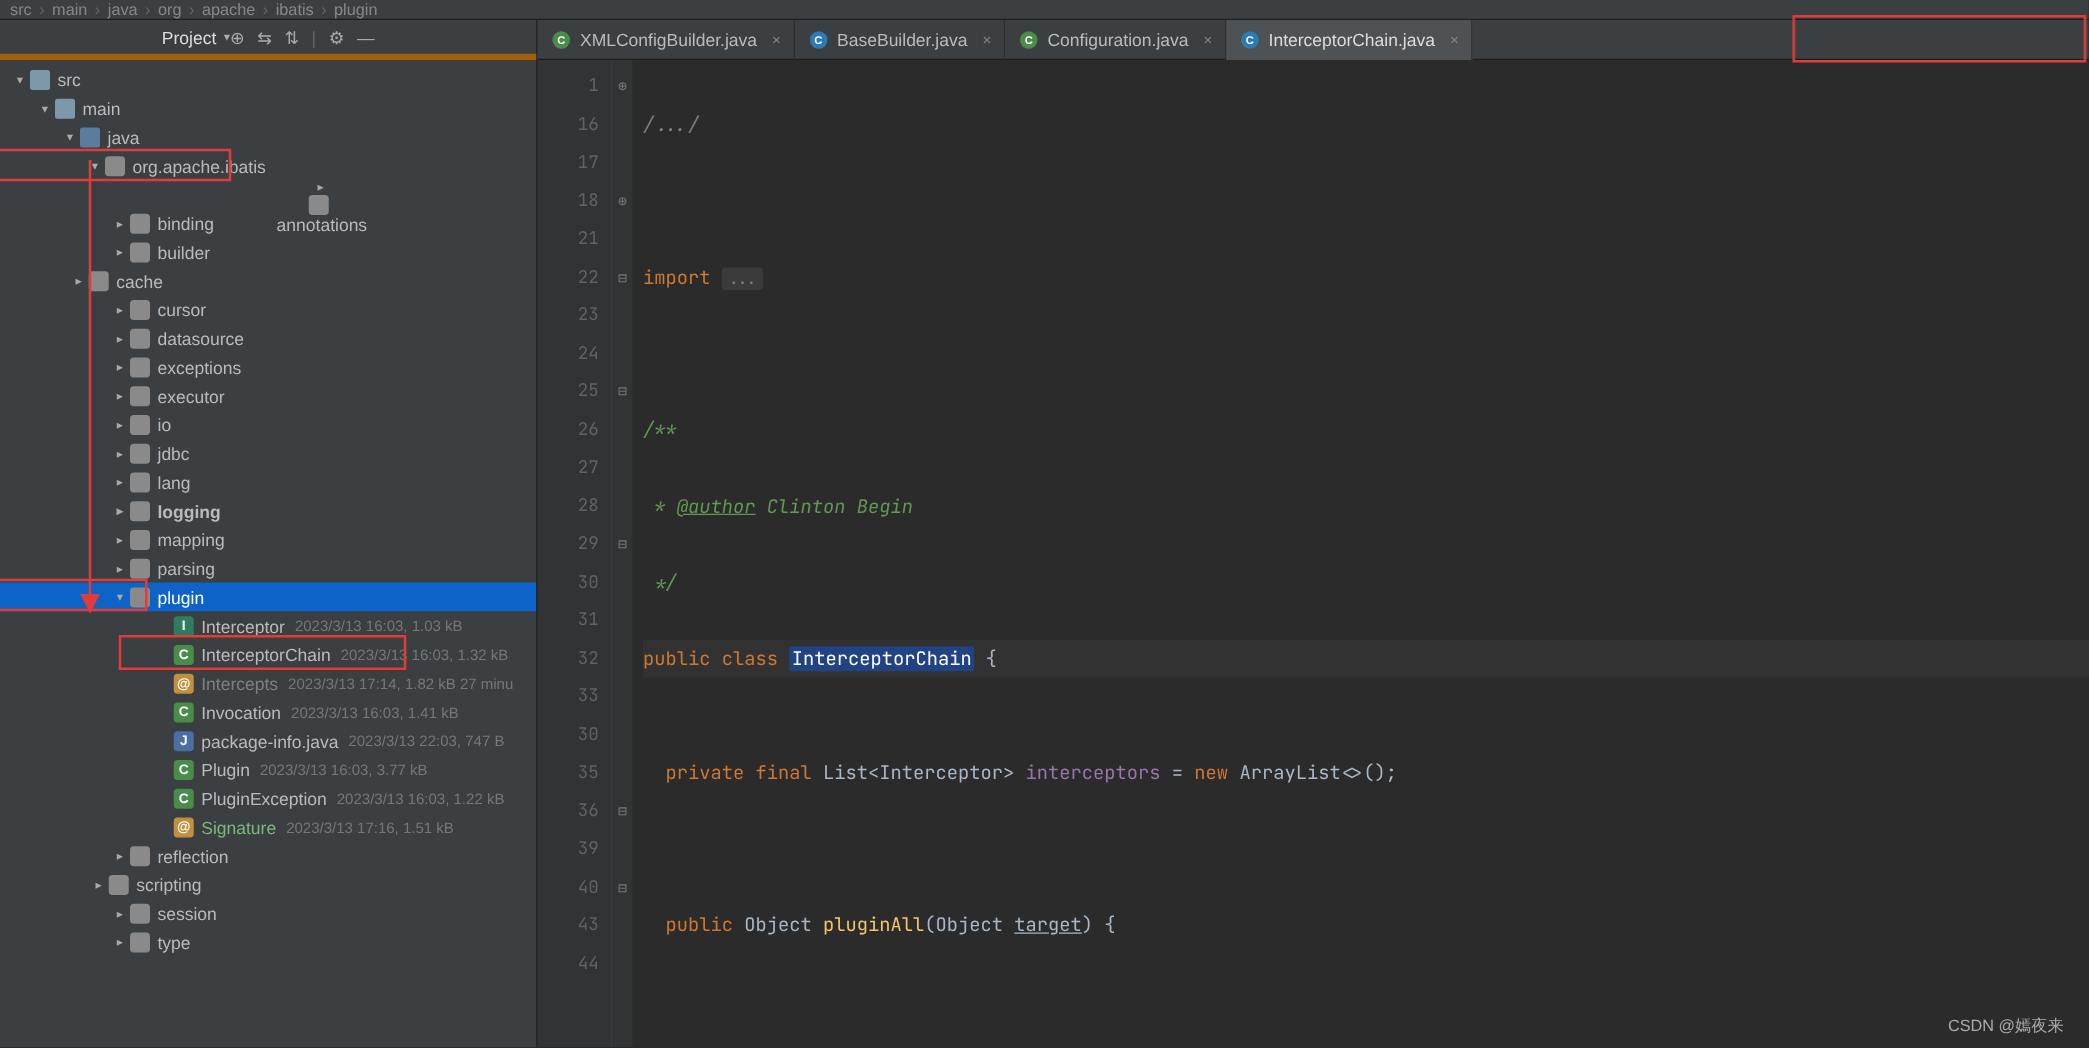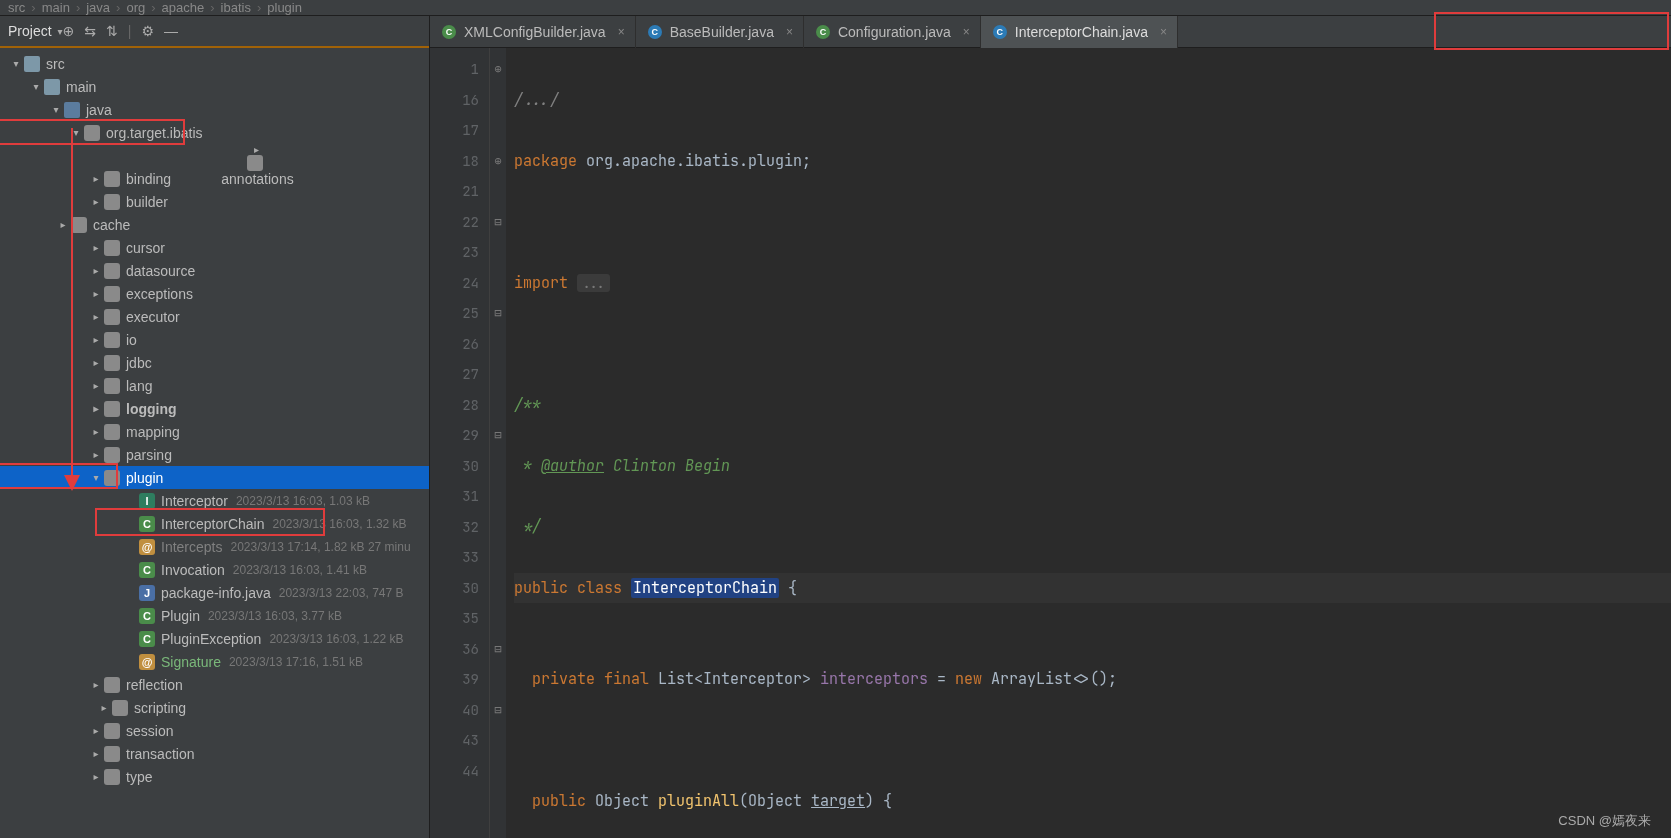--- a/index.html
+++ b/index.html
@@ -32,24 +32,24 @@
   .sidebar {
     width: 430px;
     background: #3c3f41;
     border-right: 1px solid #1e1e1e;
     display: flex;
     flex-direction: column;
   }
   .sidebar-header {
     display: flex;
     align-items: center;
-    justify-content: flex-start;
+    justify-content: center;
     height: 32px;
     padding: 0 8px;
-    border-bottom: 2px solid #a16207;
+    border-bottom: 5px solid #a16207;
   }
   .sidebar-header .title {
     display: flex;
     align-items: center;
     gap: 6px;
     color: #ddd;
   }
   .sidebar-header .icons {
     display: flex;
     gap: 10px;
@@ -277,21 +277,21 @@
       </div>
       <div class="node" style="padding-left:50px;">
         <span class="arrow down"></span>
           <span class="icon folder-open" style="background:#5b7c9e;"></span>
         <span class="label">java</span>
       </div>
       <div class="node" style="padding-left:70px;position:relative;">
         <div class="highlight-box" style="left:-30px;top:-2px;width:215px;height:26px;"></div>
         <span class="arrow down"></span>
           <span class="icon package"></span>
-        <span class="label">org.target.ibatis</span>
+        <span class="label">org.apache.ibatis</span>
       </div>
 
       <div id="folders">
           <div class="node" style="padding-left: 90px; flex-direction: column;">
             <span class="arrow right"></span>
             <span class="icon package"></span>
             <span class="label">annotations</span>
           </div>
           <div class="node" style="padding-left: 90px;">
             <span class="arrow right"></span>
@@ -418,34 +418,29 @@
             <span class="meta">2023/3/13 17:16, 1.51 kB</span>
           </div>
         </div>
 
       <div id="afterPlugin">
           <div class="node" style="padding-left: 90px;">
             <span class="arrow right"></span>
             <span class="icon package"></span>
             <span class="label">reflection</span>
           </div>
-          <div class="node" style="padding-left: 98px;">
+          <div class="node" style="padding-left: 73px;">
             <span class="arrow right"></span>
             <span class="icon package"></span>
             <span class="label">scripting</span>
           </div>
           <div class="node" style="padding-left: 90px;">
             <span class="arrow right"></span>
             <span class="icon package"></span>
             <span class="label">session</span>
-          </div>
-          <div class="node" style="padding-left: 90px;">
-            <span class="arrow right"></span>
-            <span class="icon package"></span>
-            <span class="label">transaction</span>
           </div>
           <div class="node" style="padding-left: 90px;">
             <span class="arrow right"></span>
             <span class="icon package"></span>
             <span class="label">type</span>
           </div>
         </div>
     </div>
   </div>
 
@@ -524,21 +519,20 @@
           <div></div>
           <div></div>
           <div>⊟</div>
           <div></div>
           <div>⊟</div>
           <div></div>
           <div></div>
         </div>
       <div class="code">
 <div class="line"><span class="cmt">/.../</span></div>
-<div class="line"><span class="kw">package</span><span> org.apache.ibatis.plugin;</span></div>
 <div class="line"></div>
 <div class="line"><span class="kw">import</span> <span class="inlay">...</span></div>
 <div class="line"></div>
 <div class="line"><span class="doc">/**</span></div>
 <div class="line"><span class="doc"> * </span><span class="doctag">@author</span><span class="doc"> Clinton Begin</span></div>
 <div class="line"><span class="doc"> */</span></div>
 <div class="line highlight-line"><span class="kw">public</span> <span class="kw">class</span> <span class="hl-class">InterceptorChain</span><span> {</span></div>
 <div class="line"></div>
 <div class="line">  <span class="kw">private final </span><span>List</span><span>&lt;Interceptor&gt;</span><span class="id"> interceptors</span><span> = </span><span class="kw">new</span><span> ArrayList&lt;&gt;();</span></div>
 <div class="line"></div>

